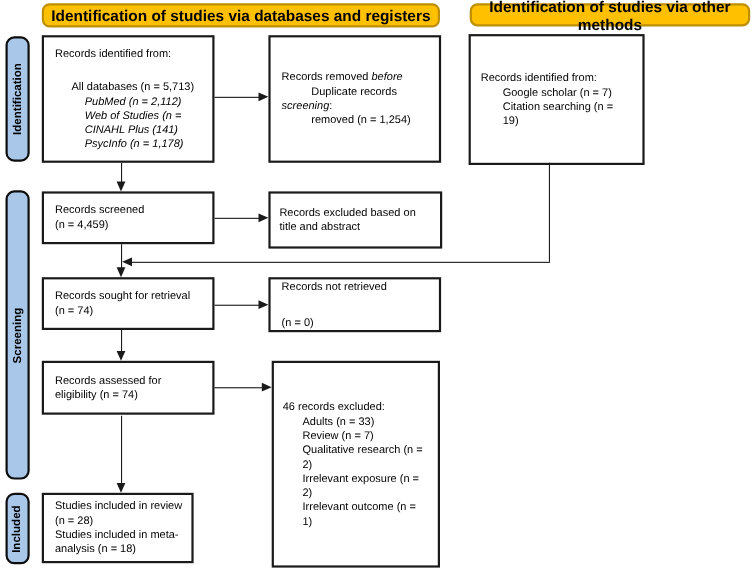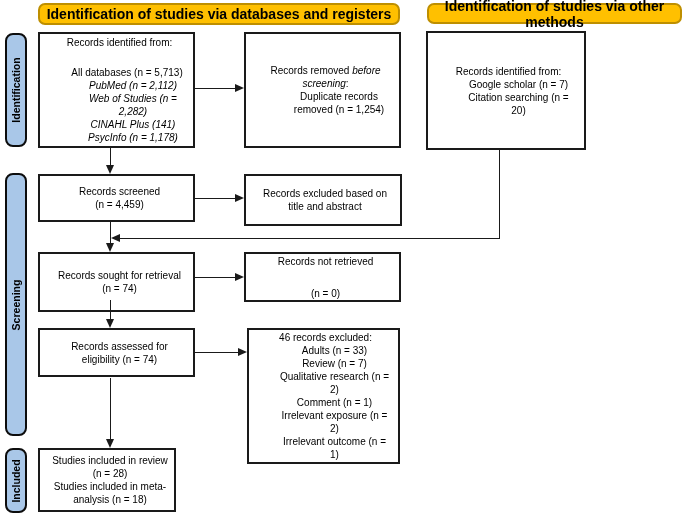--- a/index.html
+++ b/index.html
@@ -28,21 +28,21 @@
     transform:rotate(-90deg);white-space:nowrap;flex-shrink:0;
     font-size:10.5px;font-weight:bold;color:#000;
   }
 
   .box{
     position:absolute;background:#ffffff;border:2px solid var(--line);
     display:flex;flex-direction:column;justify-content:center;
     font-size:10px;line-height:13px;color:#000;
     padding:4px 4px 4px 10px;
   }
-  .ln{white-space:nowrap;text-align:center;}
+  .ln{white-space:nowrap;}
   .in1{padding-left:15px;margin-top:17px;}
   .in2{padding-left:27px;}
   .inb{padding-left:27px;}
   .inc{padding-left:20px;}
   .inx{padding-left:18px;}
   .it{font-style:italic;}
   .pl8{padding-left:8px;}
   .pl9{padding-left:9px;}
 
   .hline,.vline{position:absolute;background:var(--line);}
@@ -75,71 +75,69 @@
   </div>
   <div class="stage" style="left:5px;top:448px;width:22px;height:65px;">
     <span>Included</span>
   </div>
 
   <div class="box" style="left:38px;top:32px;width:157px;height:116px;">
     <div class="ln">Records identified from:</div>
     <div class="ln in1">All databases (n = 5,713)</div>
     <div class="ln in2 it">PubMed (n = 2,112)</div>
     <div class="ln in2 it">Web of Studies (n =</div>
-    <div class="ln in2 it">2,282)</div>
     <div class="ln in2 it">CINAHL Plus (141)</div>
     <div class="ln in2 it">PsycInfo (n = 1,178)</div>
   </div>
 
   <div class="box" style="left:244px;top:32px;width:157px;height:116px;">
     <div class="ln"><span>Records removed </span><span class="it">before</span></div>
+    <div class="ln inb">Duplicate records</div>
     <div class="ln"><span class="it">screening</span><span>:</span></div>
-    <div class="ln inb">Duplicate records</div>
     <div class="ln inb">removed (n = 1,254)</div>
   </div>
 
   <div class="box pl9" style="left:426px;top:31px;width:160px;height:119px;">
     <div class="ln">Records identified from:</div>
     <div class="ln inc">Google scholar (n = 7)</div>
     <div class="ln inc">Citation searching (n =</div>
-    <div class="ln inc">20)</div>
+    <div class="ln inc">19)</div>
   </div>
 
   <div class="box" style="left:38px;top:174px;width:157px;height:48px;">
     <div class="ln">Records screened</div>
     <div class="ln">(n = 4,459)</div>
   </div>
 
   <div class="box pl8" style="left:244px;top:174px;width:158px;height:52px;">
     <div class="ln">Records excluded based on</div>
     <div class="ln">title and abstract</div>
   </div>
 
-  <div class="box" style="left:38px;top:252px;width:157px;height:60px;">
+  <div class="box" style="left:38px;top:252px;width:157px;height:48px;">
     <div class="ln">Records sought for retrieval</div>
     <div class="ln">(n = 74)</div>
   </div>
 
   <div class="box" style="left:244px;top:252px;width:157px;height:50px;gap:19px;">
     <div class="ln">Records not retrieved</div>
     <div class="ln">(n = 0)</div>
   </div>
 
   <div class="box" style="left:38px;top:328px;width:157px;height:49px;">
     <div class="ln">Records assessed for</div>
     <div class="ln">eligibility (n = 74)</div>
   </div>
 
-  <div class="box pl8" style="left:247px;top:328px;width:153px;height:136px;">
+  <div class="box pl8" style="left:247px;top:328px;width:153px;height:188px;">
     <div class="ln">46 records excluded:</div>
     <div class="ln inx">Adults (n = 33)</div>
     <div class="ln inx">Review (n = 7)</div>
     <div class="ln inx">Qualitative research (n =</div>
     <div class="ln inx">2)</div>
-    <div class="ln inx">Comment (n = 1)</div>
     <div class="ln inx">Irrelevant exposure (n =</div>
     <div class="ln inx">2)</div>
     <div class="ln inx">Irrelevant outcome (n =</div>
     <div class="ln inx">1)</div>
   </div>
 
   <div class="box" style="left:38px;top:448px;width:138px;height:64px;">
     <div class="ln">Studies included in review</div>
     <div class="ln">(n = 28)</div>
     <div class="ln">Studies included in meta-</div>

